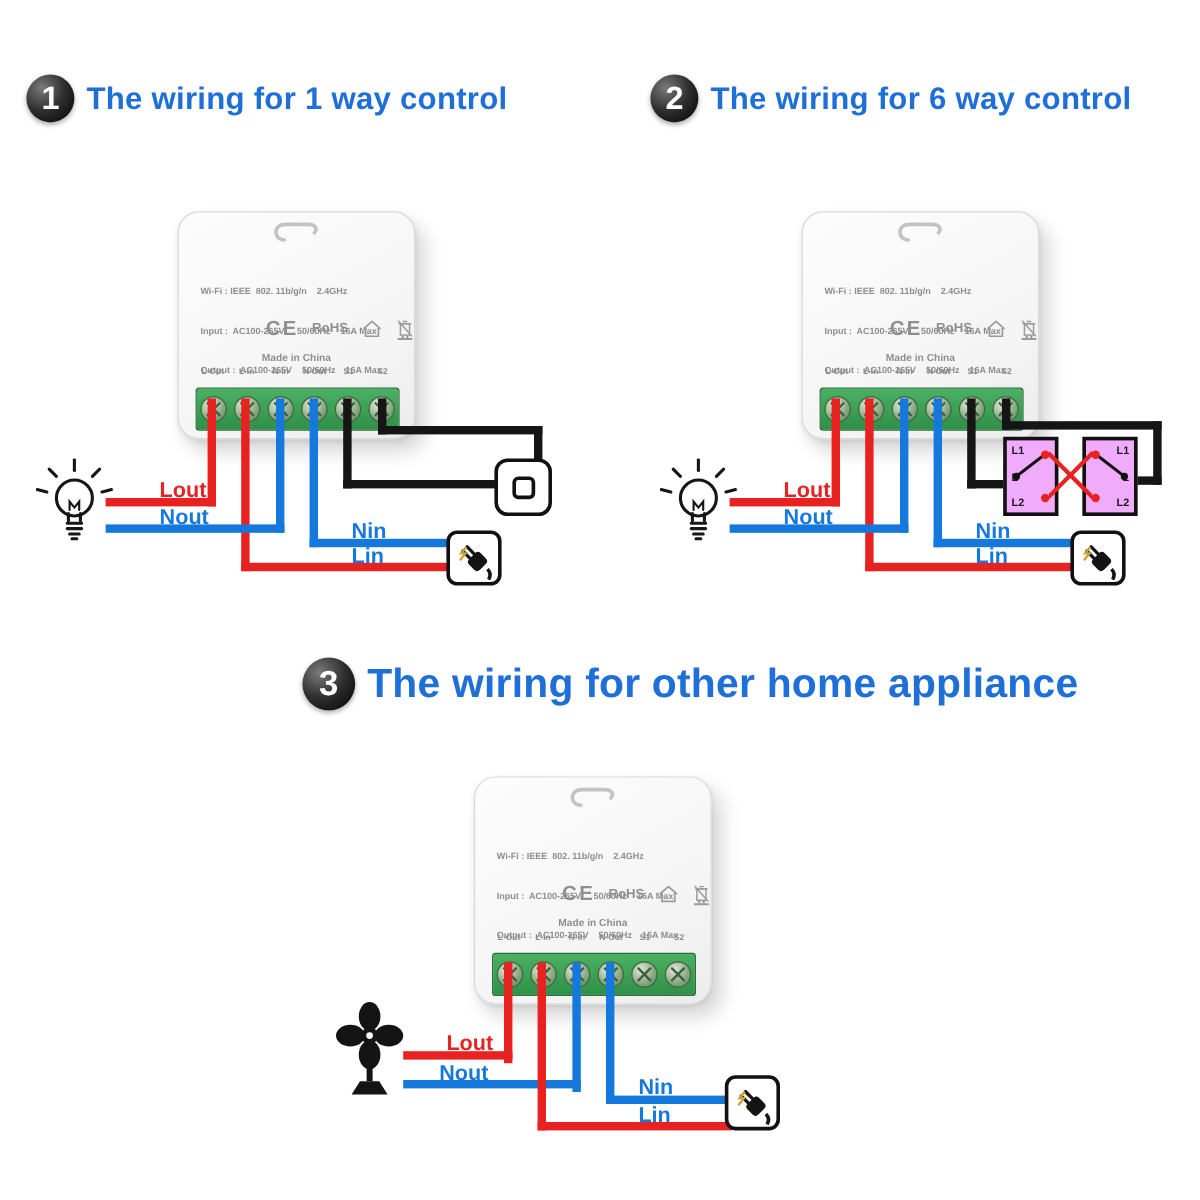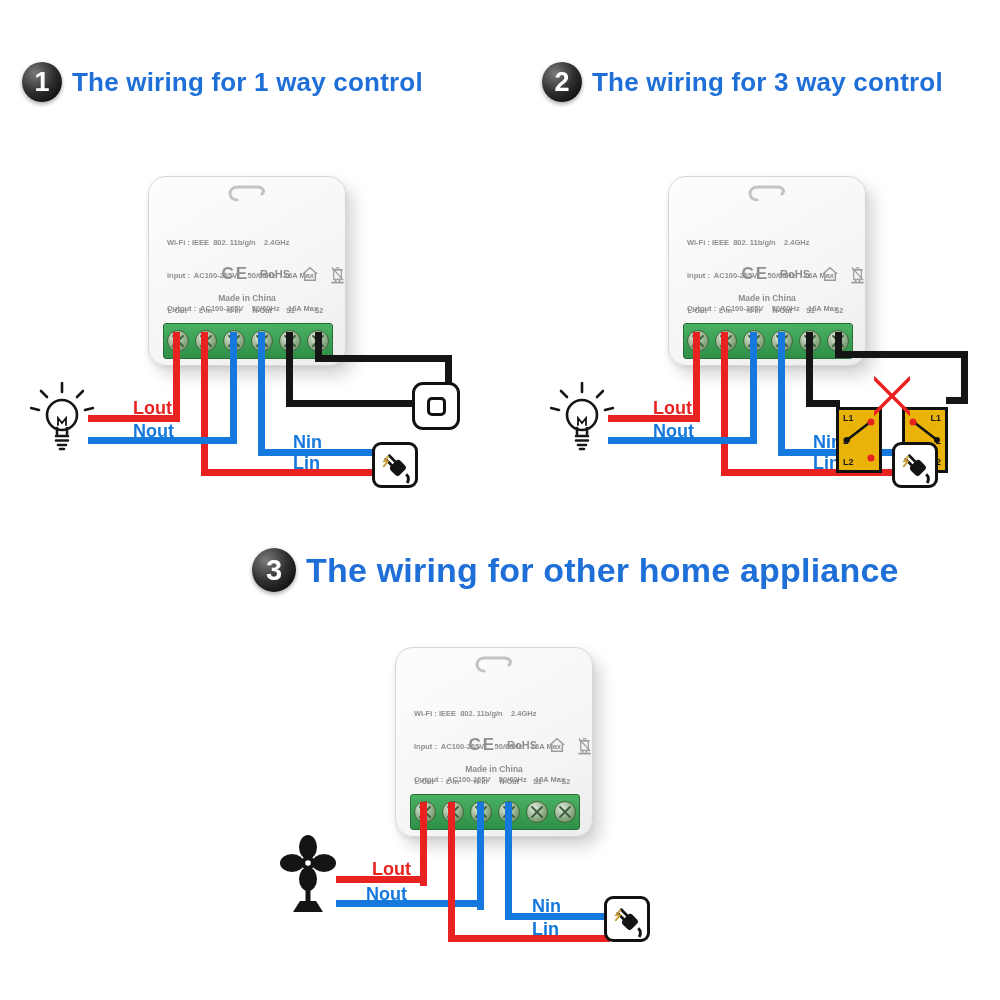--- a/index.html
+++ b/index.html
@@ -85,33 +85,33 @@
     display:flex; align-items:center; justify-content:center;
   }
   .switch1 {
     position:absolute; width:48px; height:48px; background:#fff;
     border:3.5px solid #111; border-radius:11px;
   }
   .switch1-btn {
     position:absolute; inset:0; margin:auto; width:19px; height:19px;
     border:3px solid #111; border-radius:5px;
   }
-  .sw2 { position:absolute; width:46px; height:66px; background:#eab308; border:3px solid #111;margin-top:43px; }
+  .sw2 { position:absolute; width:46px; height:66px; background:#f0abfc; border:3px solid #111; }
   .sw2 .t { position:absolute; font-size:9px; font-weight:bold; color:#1a1a1a; }
   .xwires { position:absolute; }
   .icon { position:absolute; }
 </style>
 </head>
 <body>
 
 <div class="num" style="left:22px;top:62px;">1</div>
 <div class="sec-title" style="left:72px;top:62px;">The wiring for 1 way control</div>
 
 <div class="num" style="left:542px;top:62px;">2</div>
-<div class="sec-title" style="left:592px;top:62px;">The wiring for 3 way control</div>
+<div class="sec-title" style="left:592px;top:62px;">The wiring for 6 way control</div>
 
 <div class="num big" style="left:252px;top:548px;">3</div>
 <div class="sec-title" style="left:306px;top:550px;font-size:34px;">The wiring for other home appliance</div>
 
 <div class="layer">
 
   <div class="device" style="left:148px;top:147px;">
     <svg class="dev-hook" width="46" height="20" viewBox="0 0 46 20">
       <path d="M13 17 C4 17 3 4 14 4 L33 4 C39 4 41 8 38 11" fill="none" stroke="#c3c3c3" stroke-width="3" stroke-linecap="round"></path>
     </svg>

